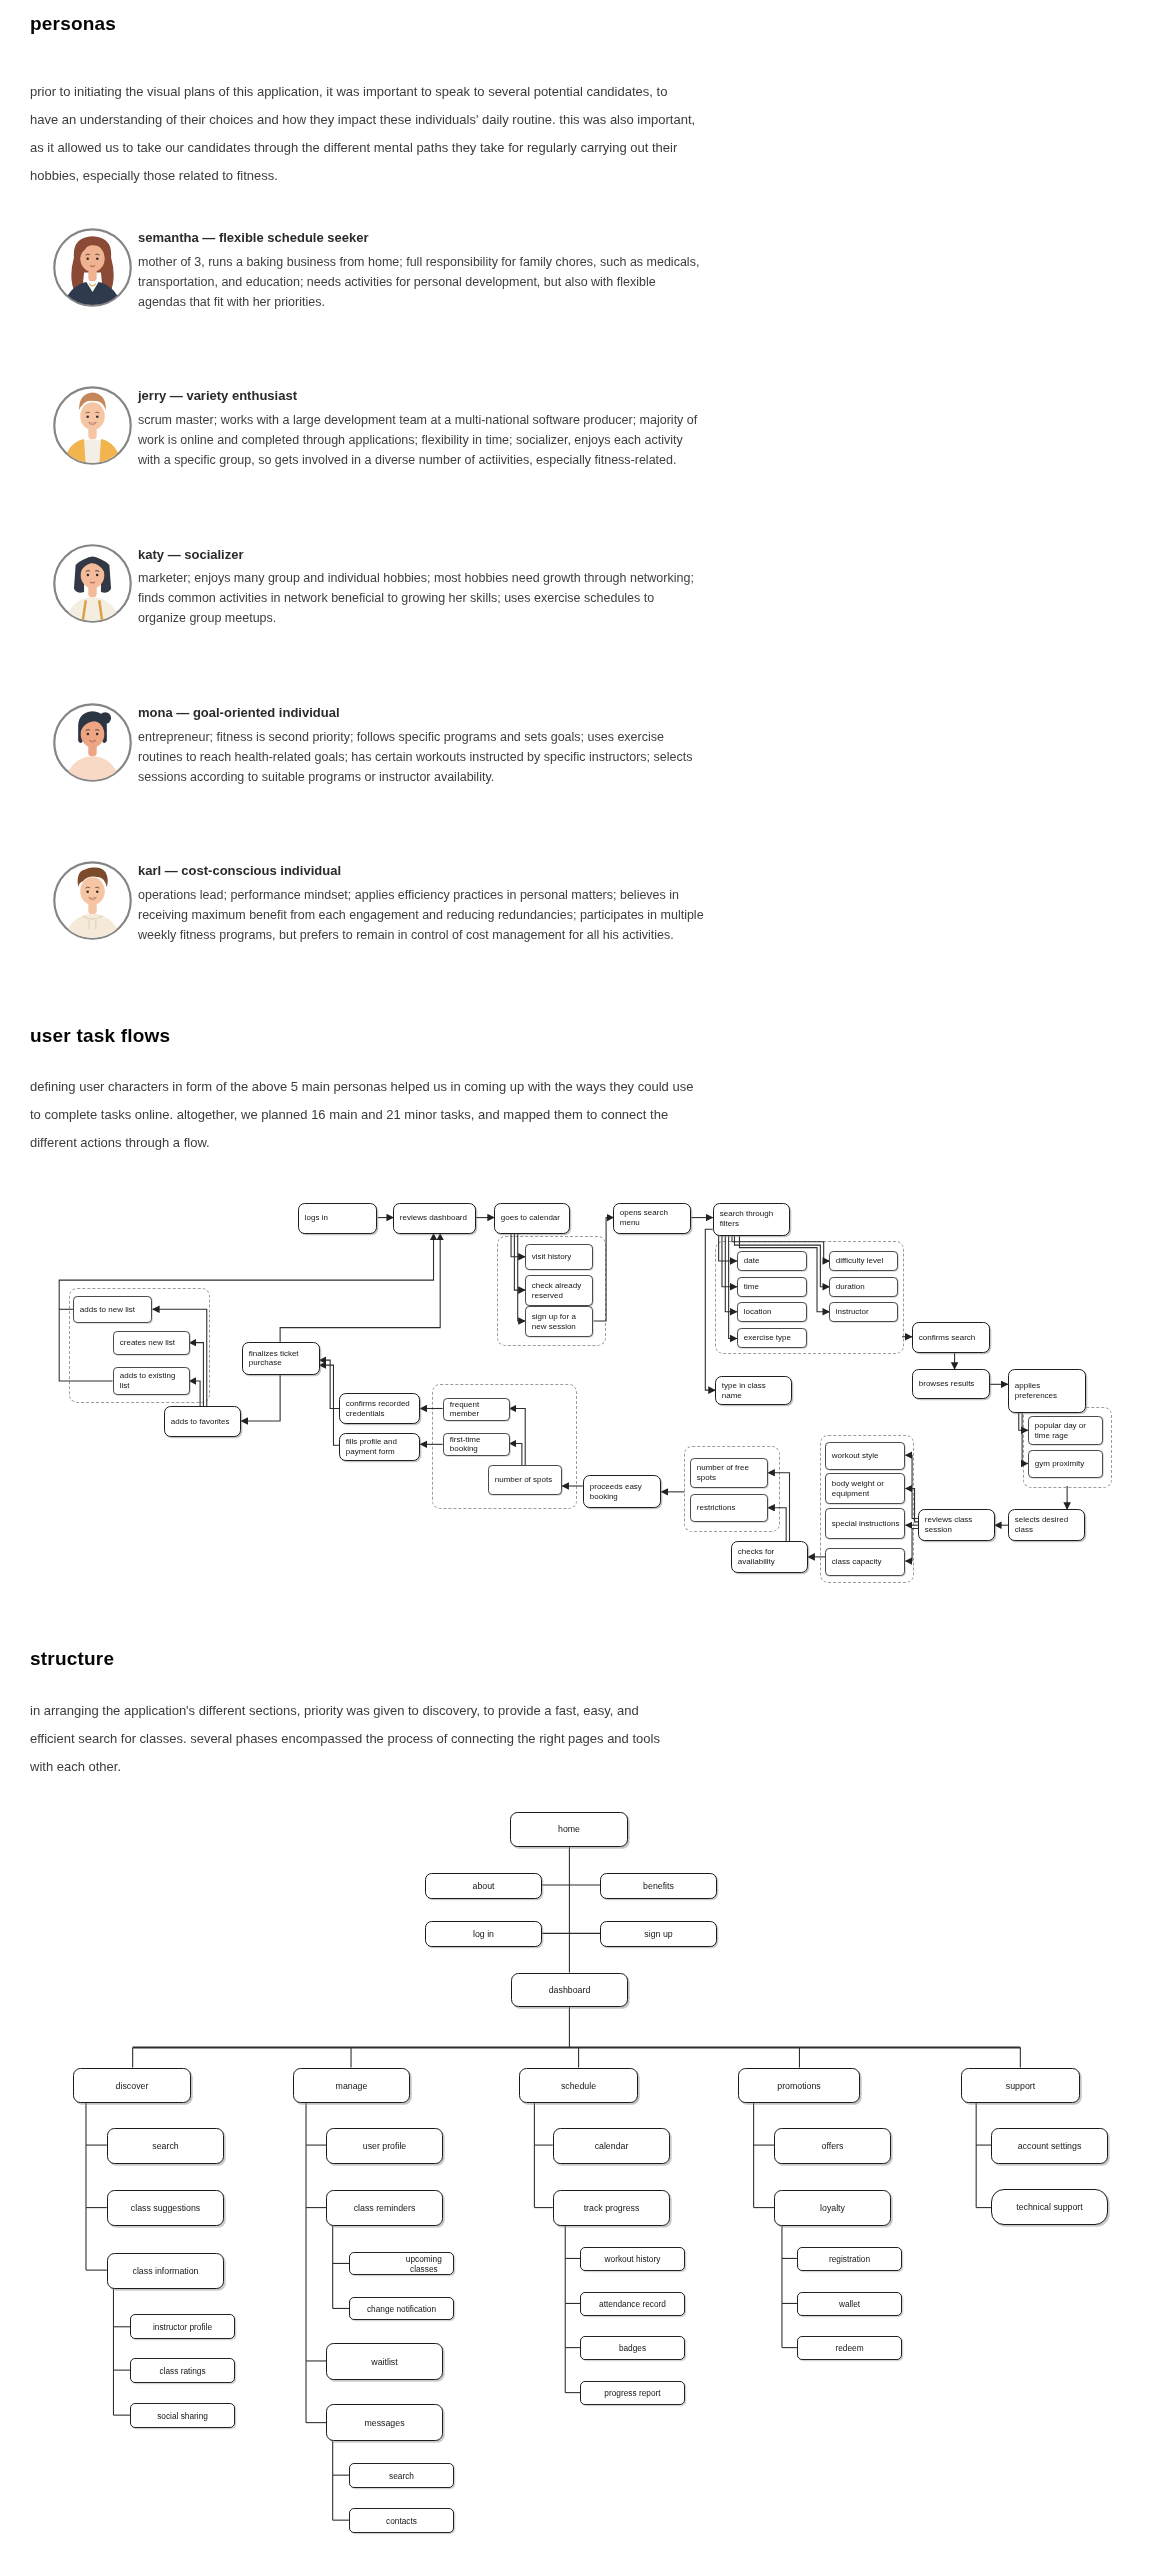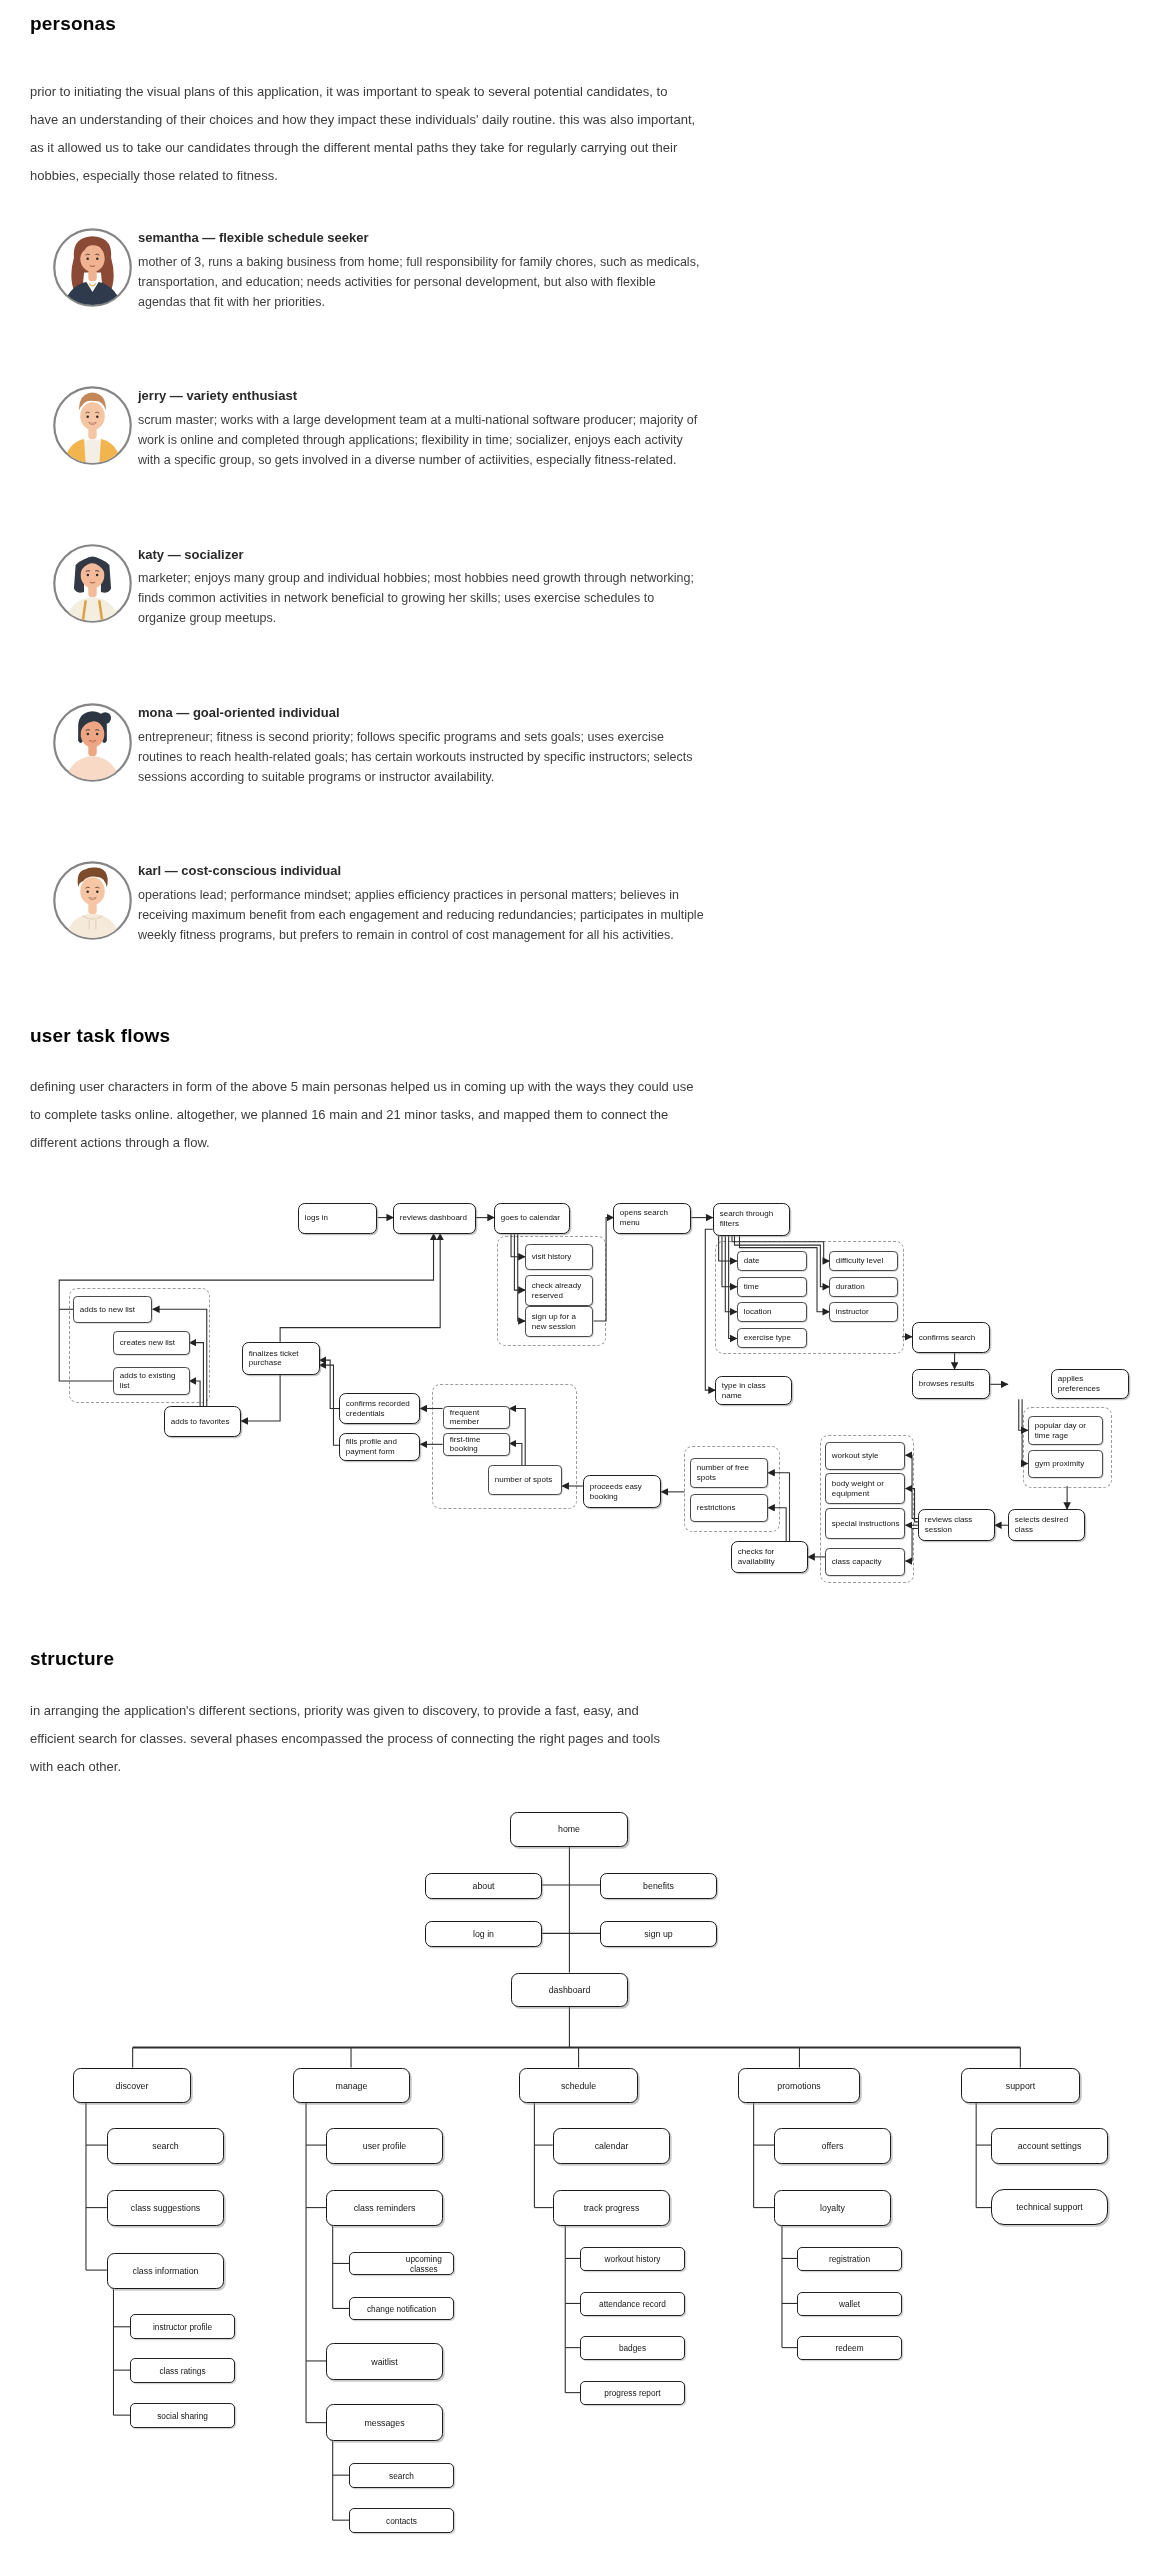--- a/index.html
+++ b/index.html
@@ -267,21 +267,21 @@
     </div>
     <div class="node fnode k-m" style="left: 164px; top: 206px; width: 77px; height: 31px;">
       <span>adds to favorites</span>
     </div>
     <div class="node fnode k-m" style="left: 339px; top: 193px; width: 81px; height: 31px;">
       <span>confirms recorded credentials</span>
     </div>
     <div class="node fnode k-m" style="left: 339px; top: 233px; width: 81px; height: 27.5px;">
       <span>fills profile and payment form</span>
     </div>
-    <div class="node fnode k-s" style="left: 443px; top: 206px; width: 67px; height: 22.5px; justify-content: flex-end;">
+    <div class="node fnode k-s" style="left: 443px; top: 198px; width: 67px; height: 22.5px; justify-content: flex-end;">
       <span>frequent member</span>
     </div>
     <div class="node fnode k-s" style="left: 443px; top: 233px; width: 67px; height: 22.5px;">
       <span>first-time booking</span>
     </div>
     <div class="node fnode k-s" style="left: 488px; top: 265px; width: 74px; height: 30px;">
       <span>number of spots</span>
     </div>
     <div class="node fnode k-m" style="left: 583px; top: 275px; width: 78px; height: 33px;">
       <span>proceeds easy booking</span>
@@ -309,21 +309,21 @@
     </div>
     <div class="node fnode k-m" style="left: 715px; top: 176px; width: 77px; height: 29px;">
       <span>type in class name</span>
     </div>
     <div class="node fnode k-m" style="left: 912px; top: 122px; width: 78px; height: 31px;">
       <span>confirms search</span>
     </div>
     <div class="node fnode k-m" style="left: 912px; top: 169px; width: 78px; height: 30px;">
       <span>browses results</span>
     </div>
-    <div class="node fnode k-m" style="left: 1008px; top: 169px; width: 78px; height: 30px; margin-left: 43px;">
+    <div class="node fnode k-m" style="left: 1008px; top: 169px; width: 78px; height: 44px;">
       <span>applies preferences</span>
     </div>
     <div class="node fnode k-s" style="left: 1028px; top: 216px; width: 75px; height: 29px;">
       <span>popular day or time rage</span>
     </div>
     <div class="node fnode k-s" style="left: 1028px; top: 250px; width: 75px; height: 27.5px;">
       <span>gym proximity</span>
     </div>
     <div class="node fnode k-s" style="left: 690px; top: 258px; width: 78px; height: 30px;">
       <span>number of free spots</span>

